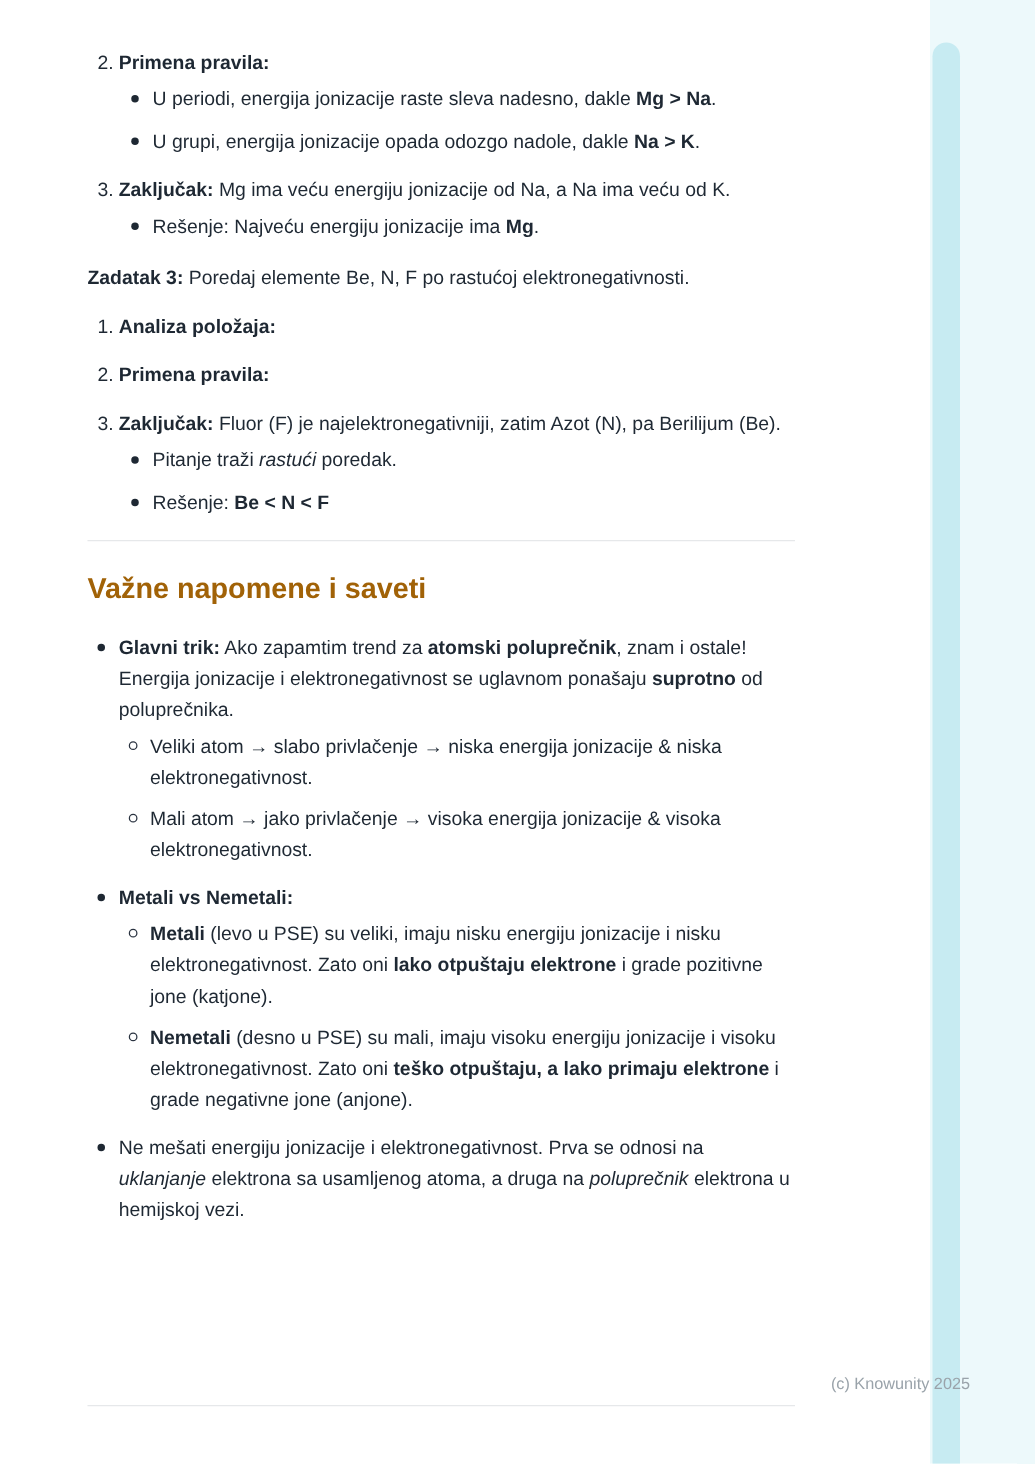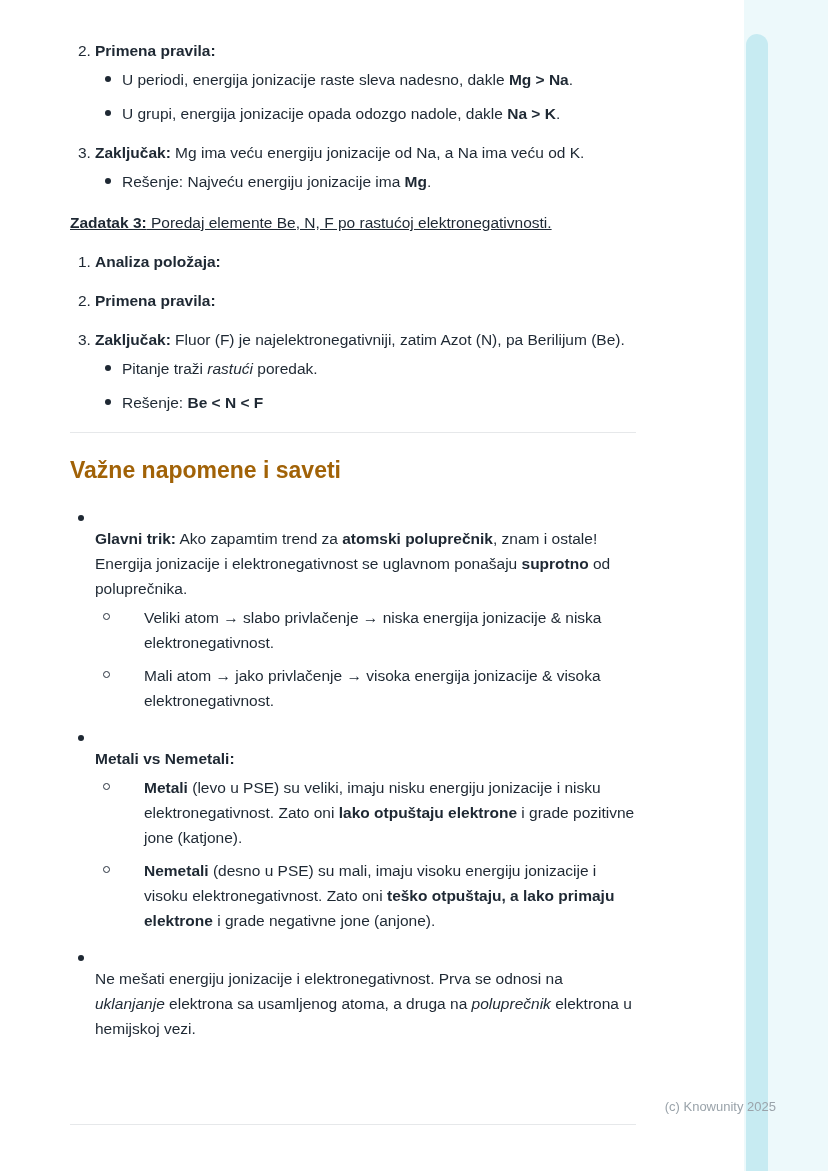--- a/index.html
+++ b/index.html
@@ -22,21 +22,21 @@
     background: #c7ebf2;
     border-radius: 11px 11px 0 0;
   }
   
   .page {
     position: absolute; left: 70px; top: 38px;
     width: 566px;
     font-size: 15.5px; line-height: 25px;
   }
   .line, .para { margin: 0; }
-  .para { margin-top: 16px; text-decoration: underline; }
+  .para { margin-top: 16px; }
 
   
   .oli { display: flex; margin-top: 14px; padding-left: 8px; }
   .oli.first { margin-top: 0; }
   .num { flex: 0 0 17px; }
   .oli-body { flex: 1; min-width: 0; }
 
   
   .bli { display: flex; margin-top: 9px; text-align: right; }
   .bli.first { margin-top: 4px; }
@@ -63,23 +63,23 @@
 
   
   .notes { margin-top: 22px; }
   .nli { display: flex; margin-top: 13px; }
   .nli.first { margin-top: 0; }
   .nli > .ndot { flex: 0 0 25px; position: relative; }
   .nli > .ndot::before {
     content: ""; position: absolute; left: 8px; top: 9px;
     width: 6px; height: 6px; border-radius: 50%; background: #1e2833;
   }
-  .nbody { flex: 1; min-width: 0; margin-top: 20px; }
+  .nbody { flex: 1; min-width: 0; }
   .subs { margin-top: 0; }
-  .sli { display: flex; margin-top: 8px; gap: 24px; }
+  .sli { display: flex; margin-top: 8px; }
   .sli.first { margin-top: 4px; }
   .circ { flex: 0 0 25px; position: relative; }
   .circ::before {
     content: ""; position: absolute; left: 8px; top: 8px;
     width: 5px; height: 5px; border-radius: 50%;
     border: 1.5px solid #2a3340; background: transparent;
   }
 
   .footer {
     position: absolute; top: 1100px; right: 52px;

